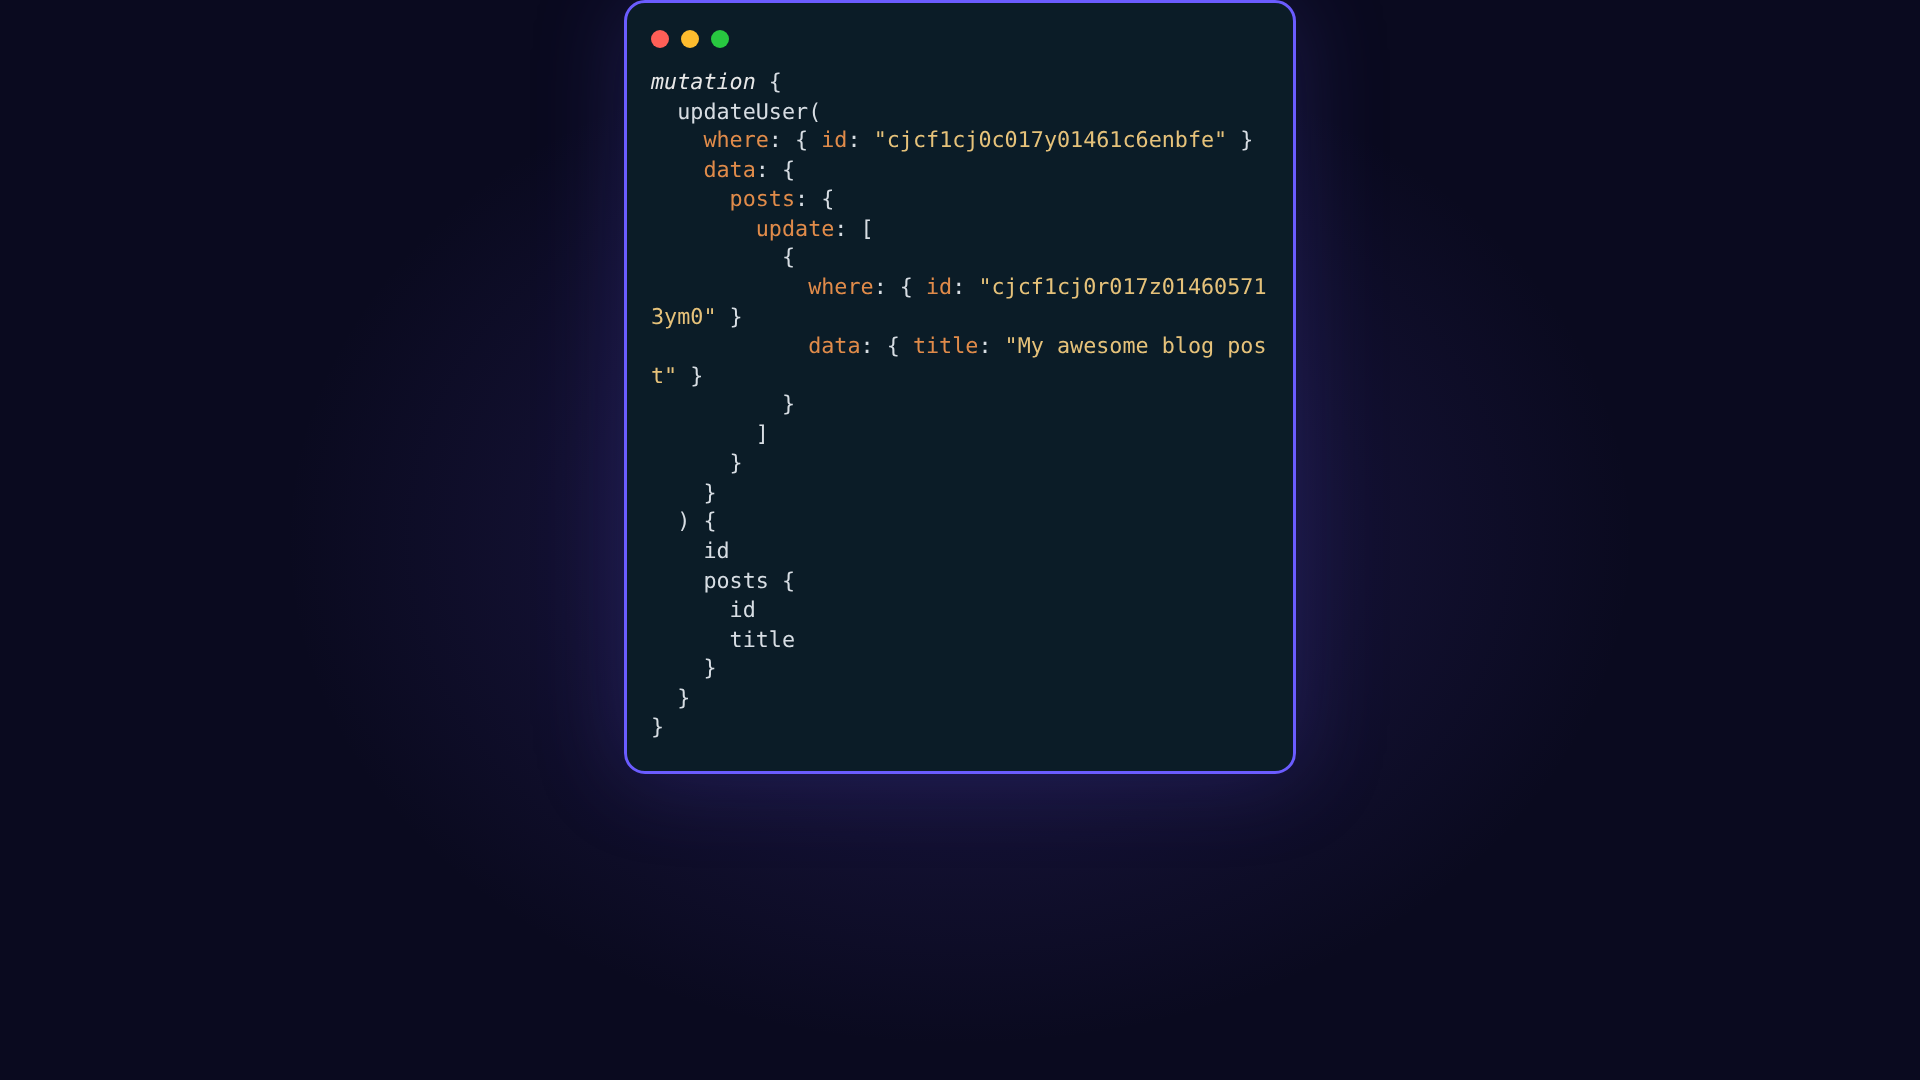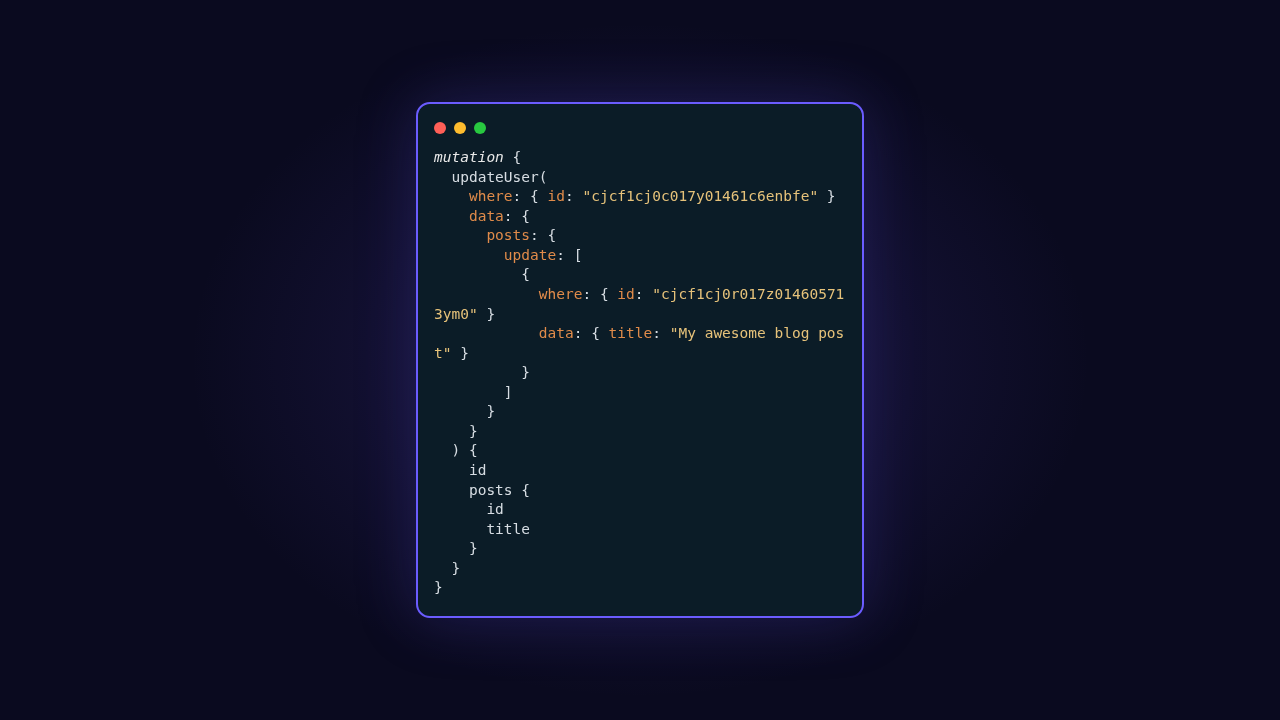--- a/index.html
+++ b/index.html
@@ -10,21 +10,21 @@
     background: #0a0a1f;
     overflow: hidden;
     font-family: "SFMono-Regular", "Menlo", "Consolas", "Liberation Mono", monospace;
   }
   .stage {
     position: relative;
     width: 1280px;
     height: 720px;
     background: radial-gradient(ellipse 600px 450px at 50% 50%, rgba(90,70,200,0.28) 0%, rgba(90,70,200,0.10) 45%, rgba(10,10,31,0) 75%);
     display: flex;
-    align-items: center;
+    align-items: flex-start;
     justify-content: center;
   }
   .window {
     width: 448px;
     background: #0b1c27;
     border: 2px solid #6b5cff;
     border-radius: 14px;
     box-shadow: 0 0 60px rgba(80,70,200,0.25);
     box-sizing: border-box;
     padding: 16px 16px 18px 16px;

